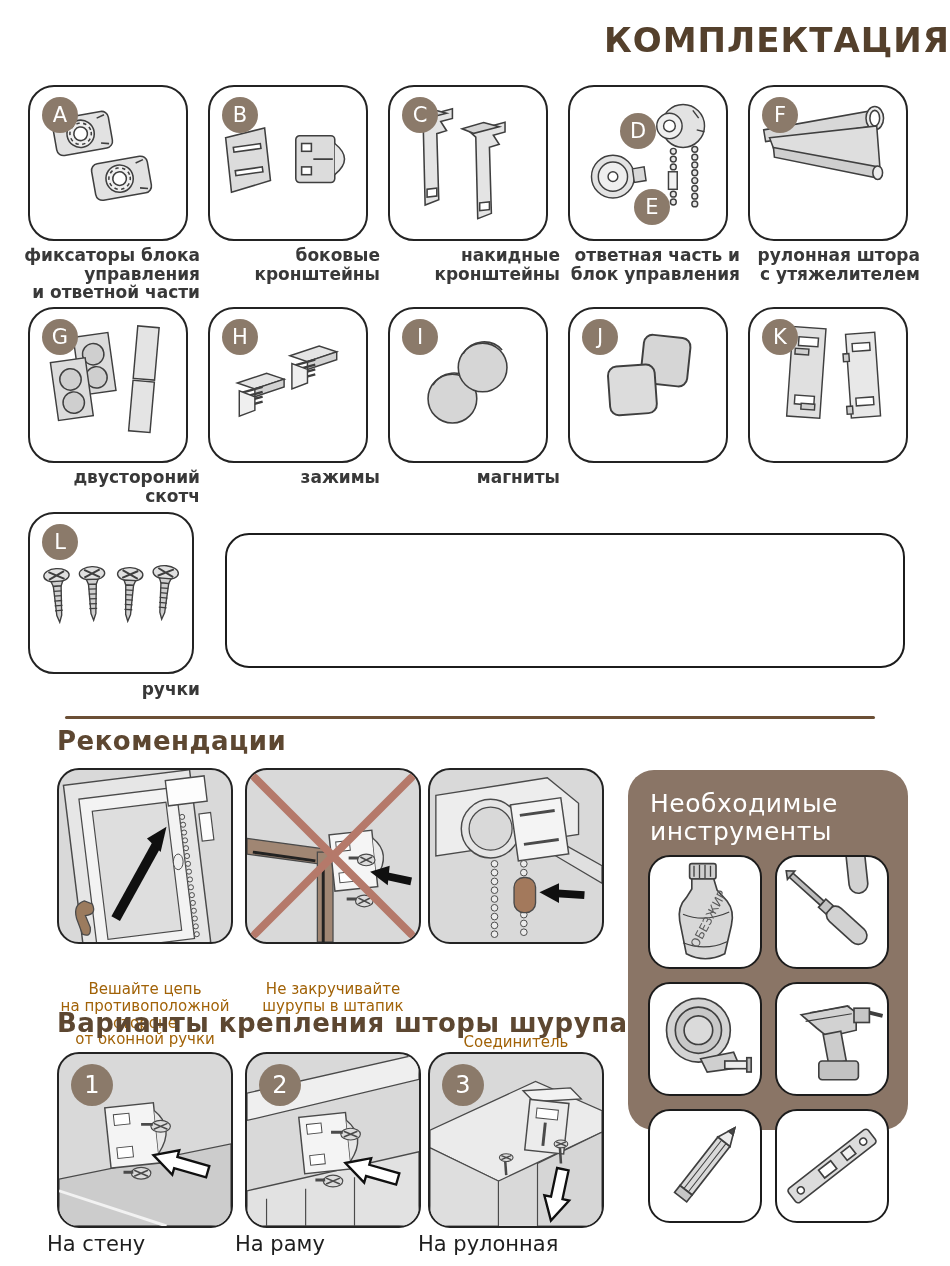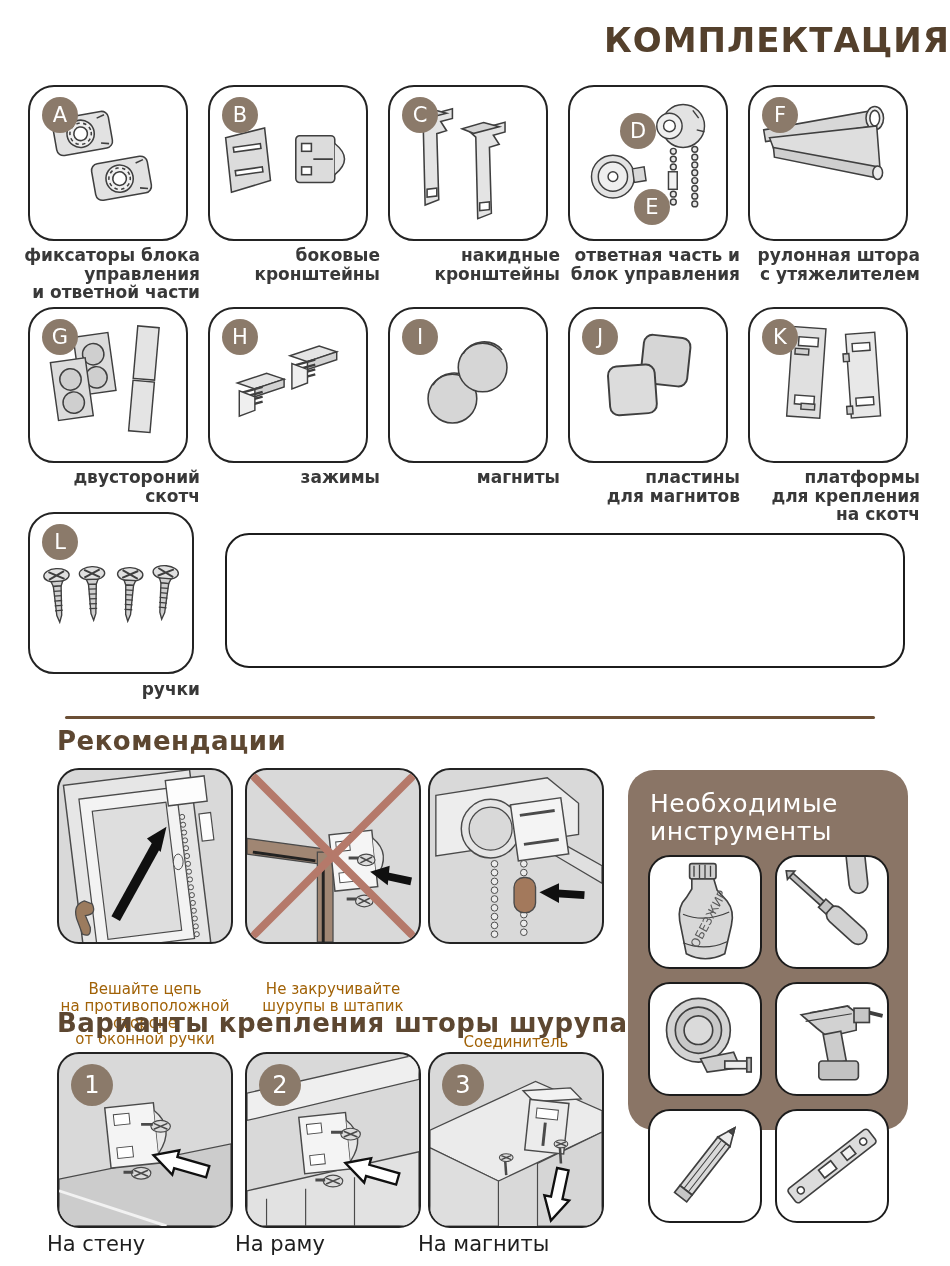--- a/index.html
+++ b/index.html
@@ -220,22 +220,20 @@
 
   <div class="card" style="left:568px;top:307px">
     <span class="badge">J</span>
     <svg class="ill" viewBox="0 0 160 156">
       <g stroke="#3f3f3f" stroke-width="2" fill="#d6d6d6">
         <rect x="74" y="28" width="48" height="50" rx="9" transform="rotate(6 98 53)"></rect>
         <rect x="40" y="58" width="48" height="50" rx="9" transform="rotate(-4 64 83)" fill="#dcdcdc"></rect>
       </g>
     </svg>
   </div>
-  <div class="card-label" style="left:556px;top:468px">пластины
-для магнитов</div>
 
   <div class="card" style="left:748px;top:307px">
     <span class="badge">K</span>
     <svg class="ill" viewBox="0 0 160 156">
       <g stroke="#3f3f3f" stroke-width="1.5" fill="#e0e0e0">
         <g transform="translate(44,18) rotate(4)">
           <rect width="34" height="92"></rect>
           <rect x="7" y="10" width="20" height="9" fill="#fff"></rect>
           <rect x="7" y="70" width="20" height="9" fill="#fff"></rect>
           <rect x="4" y="22" width="14" height="6" fill="#cfcfcf"></rect>
@@ -244,23 +242,20 @@
         <g transform="translate(98,26) rotate(-4)">
           <rect width="30" height="86" fill="#e8e8e8"></rect>
           <rect x="6" y="10" width="18" height="8" fill="#fff"></rect>
           <rect x="6" y="66" width="18" height="8" fill="#fff"></rect>
           <rect x="-4" y="20" width="6" height="8" fill="#cfcfcf"></rect>
           <rect x="-4" y="74" width="6" height="8" fill="#cfcfcf"></rect>
         </g>
       </g>
     </svg>
   </div>
-  <div class="card-label" style="left:736px;top:468px">платформы
-для крепления
-на скотч</div>
 
   <div class="card tall" style="left:28px;top:512px">
     <span class="badge">L</span>
     <svg class="ill" viewBox="0 0 166 162">
       <g stroke="#3f3f3f" stroke-width="1.4" fill="#e0e0e0">
         <g transform="translate(14,56) rotate(-4 14 20)">
           <ellipse cx="14" cy="7" rx="13" ry="7"></ellipse>
           <path d="M6,3 L22,11 M22,3 L6,11" stroke-width="2" fill="none"></path>
           <path d="M8,13 h12 l-2,5 h-8 Z" fill="#d0d0d0"></path>
           <path d="M10,18 h8 l-1.5,30 l-2.5,7 l-2.5,-7 Z" fill="#cfcfcf"></path>
@@ -472,21 +467,21 @@
         <ellipse cx="134" cy="92" rx="7" ry="4"></ellipse>
         <path d="M129,90 l10,4 M139,90 l-10,4" stroke-width="1.4" fill="none"></path>
         <path d="M133,96 l1,16" stroke-width="2.6"></path>
       </g>
       <g transform="translate(112,168) rotate(-78)">
         <path d="M0,12 L24,0 L24,7 L54,7 L54,19 L24,19 L24,26 Z" fill="#fff" stroke="#101010" stroke-width="2.4"></path>
       </g>
     </svg>
     <span class="num-badge">3</span>
   </div>
-  <div class="mount-caption" style="left:418px;top:1232px">На магниты</div>
+  <div class="mount-caption" style="left:418px;top:1232px">На рулонная</div>
 
   <aside class="sidebar">
     <h3 class="sidebar-heading">Необходимые
 инструменты</h3>
     <div class="tool-grid">
       <div class="tool-tile">
         <svg viewBox="0 0 100 100" width="110" height="110">
           <g stroke="#3f3f3f" stroke-width="1.5" fill="#d4d4d4">
             <rect x="36" y="6" width="24" height="14" rx="2" fill="#cfcfcf"></rect>
             <path d="M40,8 v10 M45,7 v12 M50,7 v12 M55,8 v10" stroke-width="1.2" fill="none"></path>

